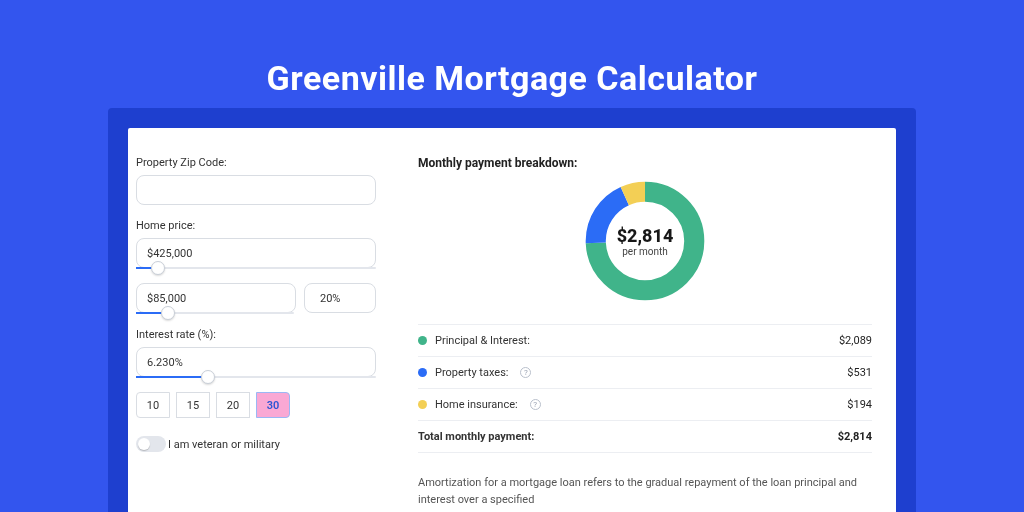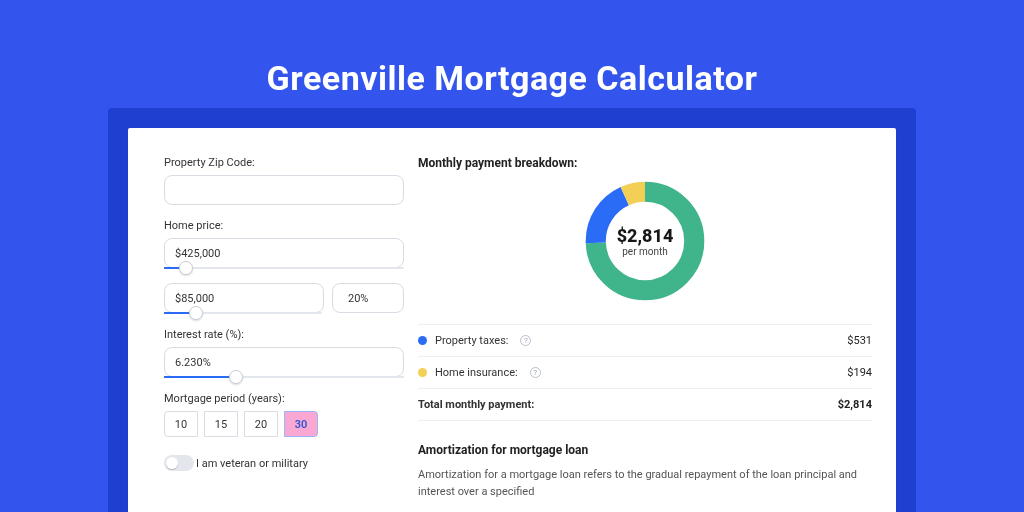--- a/index.html
+++ b/index.html
@@ -1,21 +1,21 @@
 <!DOCTYPE html>
 <html><head>
 <meta charset="utf-8">
 <style>
   *{box-sizing:border-box;margin:0;padding:0;font-family:-apple-system,BlinkMacSystemFont,"Segoe UI",Roboto,Helvetica,Arial,sans-serif;}
   body{background:#3355ee;width:1024px;height:512px;overflow:hidden;}
   .stage{position:relative;width:1024px;height:512px;}
   .title{position:absolute;top:58px;left:0;width:1024px;text-align:center;color:#fff;font-size:34px;font-weight:700;letter-spacing:.5px;}
   .shadow{position:absolute;left:108px;top:108px;width:808px;height:420px;background:#1e3fcf;border-radius:4px;}
   .card{position:absolute;left:128px;top:128px;width:768px;height:500px;background:#fff;border-radius:2px;box-shadow:0 1px 2px rgba(0,0,0,.05);}
-  .left{position:absolute;left:36px;top:28px;width:240px;}
+  .left{position:absolute;left:8px;top:28px;width:240px;}
   .lbl{font-size:11px;color:#333;margin-bottom:6px;display:block;}
   .fld{width:100%;height:30px;border:1px solid #d9dde3;border-radius:8px;padding:0 10px;font-size:11px;color:#333;background:#fff;}
   .grp{margin-bottom:14px;position:relative;}
   .row2{display:flex;gap:8px;}
   .row2 .fld:first-child{flex:1;}
   .row2 .fld:last-child{width:72px;padding-left:15px;}
   .track{height:2px;background:#e3e6ec;border-radius:2px;margin-top:-1px;position:relative;}
   .track .fill{position:absolute;left:0;top:0;height:2px;background:#2b6cf6;}
   .thumb{position:absolute;top:-6px;width:14px;height:14px;border-radius:50%;background:#fff;border:1px solid #c9cfd8;box-shadow:0 1px 2px rgba(0,0,0,.15);}
   .periods{display:flex;gap:7px;}
@@ -85,21 +85,20 @@
       <div class="grp">
         <label class="lbl">Interest rate (%):</label>
         <input class="fld" value="6.230%" style="">
         <div class="track">
           <div class="fill" style="width: 30%;"></div>
           <div class="thumb" style="left: calc(30% - 7px);"></div>
         </div>
       </div>
 
       <div class="grp">
-        <label class="lbl">Mortgage period (years):</label>
         <div class="periods" id="periods">
             <div class="pbtn">10</div>
             <div class="pbtn">15</div>
             <div class="pbtn">20</div>
             <div class="pbtn active">30</div>
           </div>
       </div>
 
       <div class="toggle-row">
         <div class="toggle">
@@ -123,20 +122,27 @@
           <div class="donut-center">
             <div class="donut-val">$2,814</div>
             <div class="donut-sub">per month</div>
           </div>
         </div>
       </div>
 
       <div class="legend" id="legend">
           <div class="lrow">
             <div class="lleft">
+              <span class="dot" style="background: rgb(64, 180, 138);"></span>
+              <span class="lname">Principal &amp; Interest:</span>
+            </div>
+            <span class="lval">$2,089</span>
+          </div>
+          <div class="lrow">
+            <div class="lleft">
               <span class="dot" style="background: rgb(43, 108, 246);"></span>
               <span class="lname">Property taxes:</span>
               <span class="info">?</span>
             </div>
             <span class="lval">$531</span>
           </div>
           <div class="lrow">
             <div class="lleft">
               <span class="dot" style="background: rgb(243, 207, 85);"></span>
               <span class="lname">Home insurance:</span>
@@ -146,19 +152,18 @@
           </div>
           <div class="lrow total">
             <div class="lleft">
               <span class="lname">Total monthly payment:</span>
             </div>
             <span class="lval">$2,814</span>
           </div>
         </div>
 
       <div class="amort">
-        <div class="amort-title">Amortization for mortgage loan</div>
         <div class="amort-text">Amortization for a mortgage loan refers to the gradual repayment of the loan principal and interest over a specified</div>
       </div>
     </div>
 
   </div>
 </div>
 
 </body></html>

